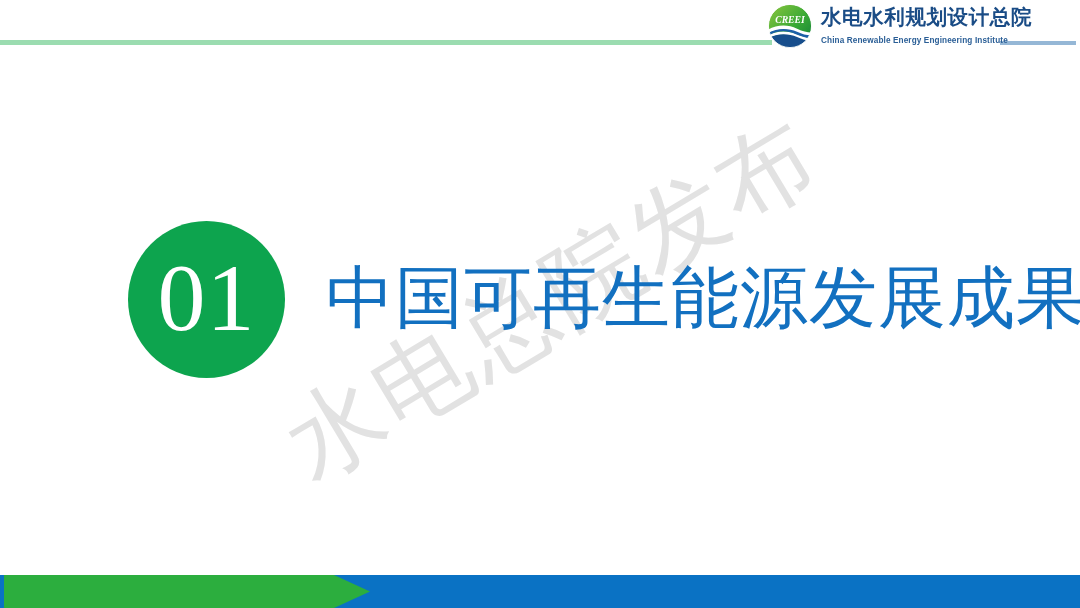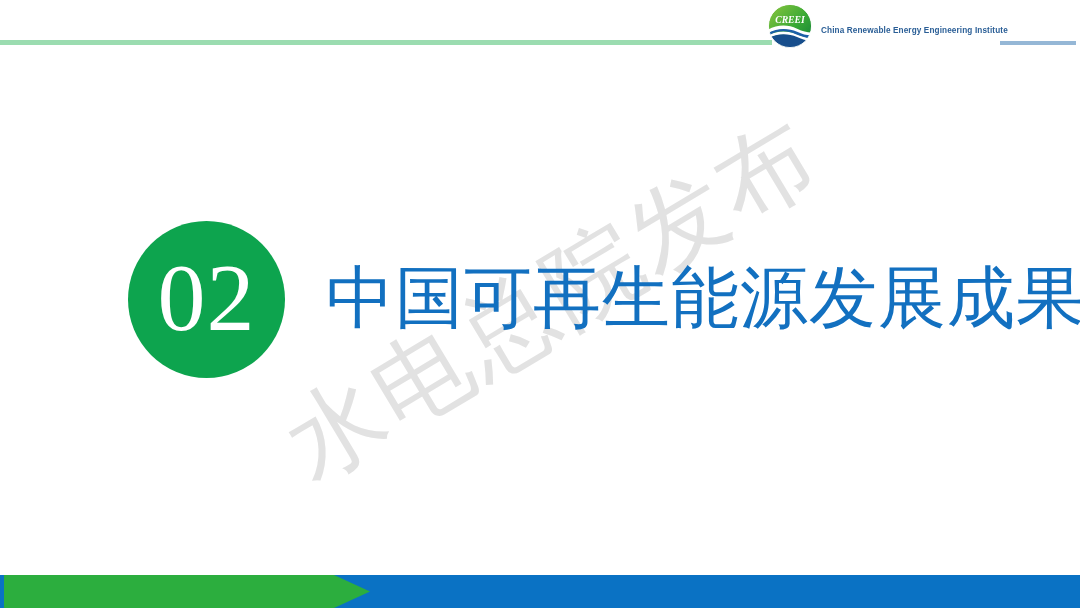--- a/index.html
+++ b/index.html
@@ -184,28 +184,29 @@
         <circle cx="50" cy="50" r="49" fill="url(#gGreen)"></circle>
         <path d="M-5 62 C 18 46, 44 46, 66 56 C 82 63, 94 66, 105 64 L105 72 C 92 75, 78 71, 62 64 C 42 55, 18 55, -5 70 Z" fill="#FFFFFF"></path>
         <path d="M-5 74 C 18 60, 44 60, 66 69 C 82 76, 94 78, 105 76 L105 84 C 92 87, 78 83, 62 76 C 42 67, 18 67, -5 82 Z" fill="#FFFFFF"></path>
         <path d="M-5 69 C 18 54, 44 54, 66 63 C 82 70, 94 73, 105 70 L105 76 C 92 79, 78 75, 62 68 C 42 59, 18 59, -5 76 Z" fill="#1B5FA8"></path>
         <path d="M-5 81 C 18 66, 44 66, 66 75 C 82 82, 94 85, 105 82 L105 105 L-5 105 Z" fill="#174E8C"></path>
       </g>
       <circle cx="50" cy="50" r="49" fill="none" stroke="#FFFFFF" stroke-width="2"></circle>
       <text x="50" y="44" text-anchor="middle" font-family="Liberation Serif, DejaVu Serif, serif" font-size="22" font-style="italic" font-weight="bold" fill="#FFFFFF">CREEI</text>
     </svg>
     <div class="brand-text">
+      <div class="brand-cn">水电水利规划设计总院</div>
       <div class="brand-en">China Renewable Energy Engineering Institute</div>
     </div>
   </div>
 
   <div class="watermark">水电总院发布</div>
 
   <div class="section-badge">
-    <span class="section-badge-number">02</span>
+    <span class="section-badge-number">01</span>
   </div>
 
   <div class="section-title">中国可再生能源发展成果</div>
 
   <div class="footer-bar">
     <div class="footer-blue"></div>
     <div class="footer-green"></div>
     <div class="footer-edge-blue"></div>
   </div>
 

